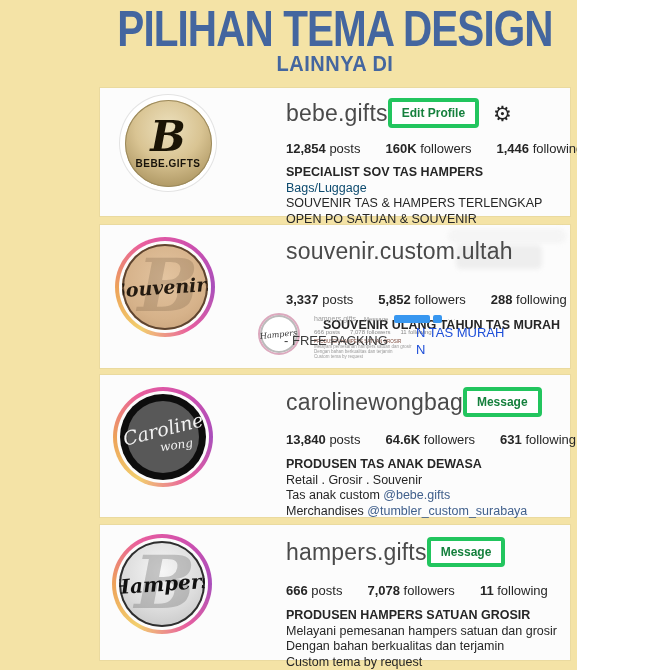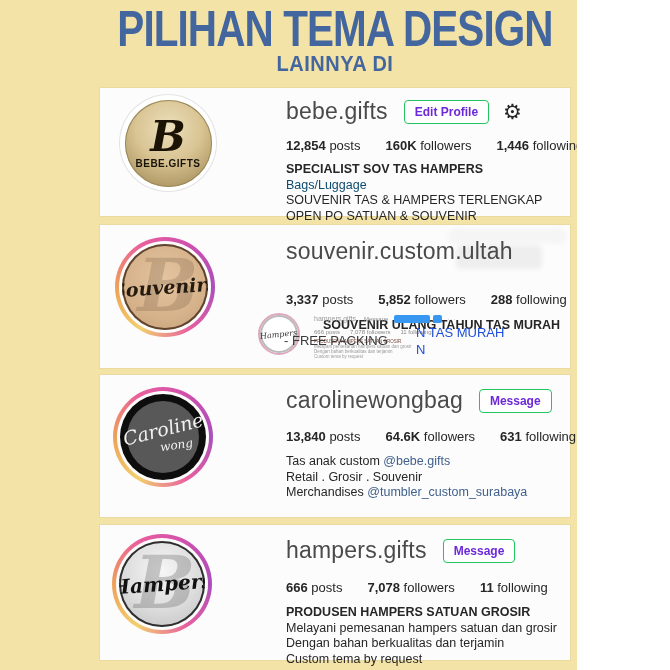--- a/index.html
+++ b/index.html
@@ -29,22 +29,22 @@
   .card1 { top:88px;  height:128px; }
   .card2 { top:225px; height:143px; }
   .card3 { top:375px; height:142px; }
   .card4 { top:525px; height:135px; }
 
   .content { position:absolute; left:186px; top:0; right:10px; }
 
   .header-row { display:flex; align-items:center; }
   .username { font-size:23px; font-weight:300; color:#4a4a4a; letter-spacing:0.2px; white-space:nowrap; }
   .btn {
-    margin-left:16px; background:#fff; border:1px solid #22c55e; border-radius:4px;
-    font-size:12px; font-weight:bold; color:#6d28d9; padding:4px 10px;
+    background:#fff; border:4px solid #22c55e; border-radius:4px;
+    font-size:12px; font-weight:bold; color:#15803d; padding:4px 10px;
     font-family:"Liberation Sans", sans-serif; cursor:pointer; white-space:nowrap;
   }
   .gear { margin-left:14px; font-size:21px; color:#262626; line-height:1; cursor:pointer; }
 
   .stats { display:flex; font-size:13px; color:#262626; white-space:nowrap; }
   .stat b { font-weight:bold; }
   .stat + .stat { margin-left:25px; }
 
   .bio { font-size:12.5px; color:#262626; line-height:15.5px; }
   .bio .bold { font-weight:bold; }
@@ -265,22 +265,23 @@
       <div class="header-row">
         <span class="username">carolinewongbag</span>
         <button class="btn">Message</button>
       </div>
       <div class="stats">
         <span class="stat"><b>13,840</b> <span>posts</span></span>
         <span class="stat"><b>64.6K</b> <span>followers</span></span>
         <span class="stat"><b>631</b> <span>following</span></span>
       </div>
       <div class="bio">
+        <div class="bold">PRODUSEN TAS ANAK DEWASA</div>
+        <div>Retail . Grosir . Souvenir</div>
         <div><span>Tas anak custom </span><span class="link">@bebe.gifts</span></div>
-        <div>Retail . Grosir . Souvenir</div>
         <div><span>Merchandises </span><span class="link">@tumbler_custom_surabaya</span></div>
       </div>
     </div>
   </section>
 
   <section class="card card4">
     <div class="avatar grad-ring av-pos4" style="position:absolute; border-radius:50%;">
       <div class="white-gap">
         <div class="av-hampers-inner">
           <div class="wm">B</div>

